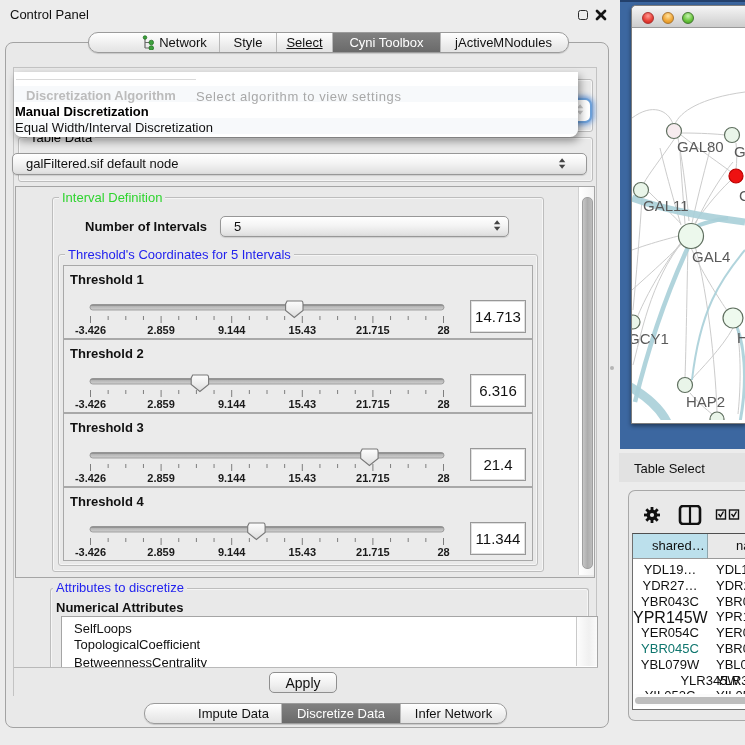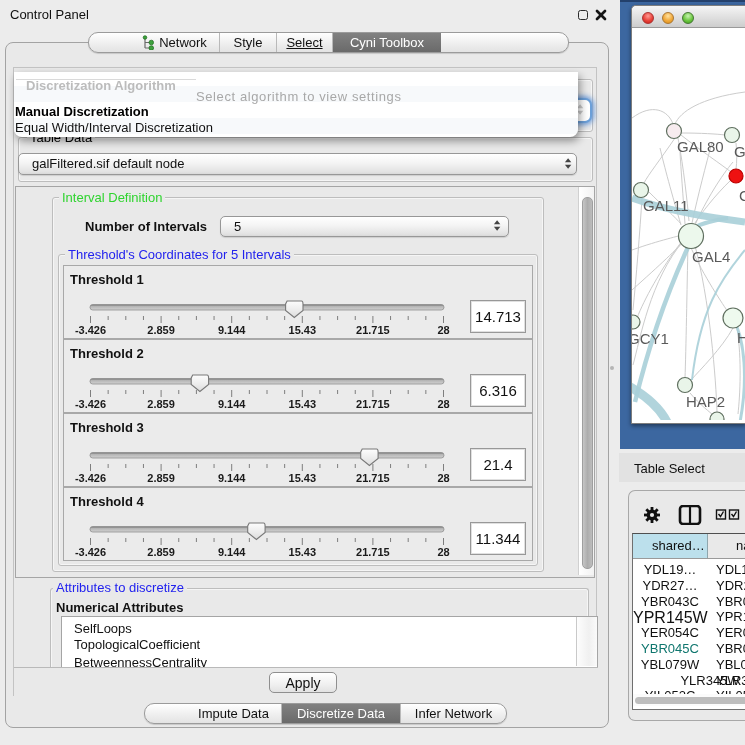--- a/index.html
+++ b/index.html
@@ -58,34 +58,35 @@
         <line x1="3" y1="13" x2="9" y2="13"></line>
       </g>
       <circle cx="3" cy="2.5" r="1.8" fill="#3da23d" stroke="#1d6b1d" stroke-width="0.7"></circle>
       <circle cx="9.3" cy="7.5" r="2.3" fill="#3da23d" stroke="#1d6b1d" stroke-width="0.7"></circle>
       <circle cx="9.3" cy="13" r="2.3" fill="#3da23d" stroke="#1d6b1d" stroke-width="0.7"></circle>
     </svg>
     Network</div>
   <div class="s" style="width:57px;">Style</div>
   <div class="s" style="width:56px;text-decoration:underline;">Select</div>
   <div class="s sel" style="width:108px;">Cyni Toolbox</div>
+  <div class="s" style="width:125px;">jActiveMNodules</div>
 </div>
 
 <div class="groupbox" style="left:18px;top:79px;width:573px;height:51px;"></div>
 
 <div class="abs" style="left:548px;top:98px;width:40px;height:21px;border:2px solid #6b9fd8;
   border-radius:7px;background:#fff;box-shadow:0 0 5px 2px rgba(100,150,215,0.9);"></div>
 <div class="arrows" style="left:576px;top:103px;opacity:0.3;transform:scale(0.8);">
   <div class="up" style="border-bottom-color:#555;"></div>
     <div class="dn" style="border-top-color:#555;"></div>
 </div>
 
 <div class="groupbox" style="left:18px;top:137px;width:573px;height:43px;"></div>
 <div class="gtitle" style="left:27px;top:131px;">Table Data</div>
-<div class="combo" style="left:18px;top:153px;width:557px;height:20px;">
+<div class="combo" style="left:12px;top:153px;width:557px;height:20px;padding-left:16px;">
   <div class="ctext">galFiltered.sif default node</div>
   <div class="arrows" style="left:545px;top:3px;transform:scale(0.8);">
     <div class="up"></div>
       <div class="dn"></div>
   </div>
 </div>
 
 <div class="abs" style="left:15px;top:186px;width:578px;height:390px;border:1px solid #a5a5a5;background:#e9e9e9;"></div>
 
 <div class="abs" style="left:578px;top:187px;width:15px;height:388px;background:linear-gradient(90deg,#ffffff,#f2f2f2);border-left:1px solid #d0d0d0;"></div>
@@ -315,21 +316,21 @@
   <div class="s sel" style="width:119px;">Discretize Data</div>
   <div class="s" style="width:105px;">Infer Network</div>
 </div>
 
 <div class="abs" style="left:14px;top:72px;width:564px;height:65px;background:#ffffff;
   border-radius:0 0 8px 8px;box-shadow:2px 4px 8px rgba(0,0,0,0.4);z-index:50;overflow:hidden;">
   <div style="position:absolute;left:0;top:14px;width:564px;height:16px;background:#f4f7fa;opacity:0.7;"></div>
   <div style="position:absolute;left:0;top:46px;width:564px;height:16px;background:#f4f7fa;opacity:0.7;"></div>
 </div>
 <div class="abs" style="left:16px;top:79px;width:180px;height:1px;background:#dadada;z-index:51;"></div>
-<div class="abs" style="left:26px;top:78px;font-size:13px;font-weight:bold;color:#bcbcbc;z-index:52;">Discretization Algorithm</div>
+<div class="abs" style="left:26px;top:88px;font-size:13px;font-weight:bold;color:#bcbcbc;z-index:52;">Discretization Algorithm</div>
 <div class="abs" style="left:196px;top:89px;font-size:13px;letter-spacing:0.6px;color:#a8a8a8;z-index:51;">Select algorithm to view settings</div>
 <div class="abs" style="left:15px;top:104px;font-size:13px;font-weight:bold;color:#000;z-index:51;">Manual Discretization</div>
 <div class="abs" style="left:15px;top:120px;font-size:13px;color:#111;z-index:51;">Equal Width/Interval Discretization</div>
 
 <div class="abs" style="left:610px;top:366px;width:4px;height:4px;border-radius:50%;background:#b5b5b5;"></div>
 
 <div class="abs" style="left:620px;top:0;width:125px;height:449px;background:#3c67a0;"></div>
 <div class="abs" style="left:620px;top:0;width:125px;height:2px;background:#23406b;"></div>
 
 <div class="abs" style="left:631px;top:5px;width:114px;height:417px;border:1px solid #7d7d7d;border-right:none;

